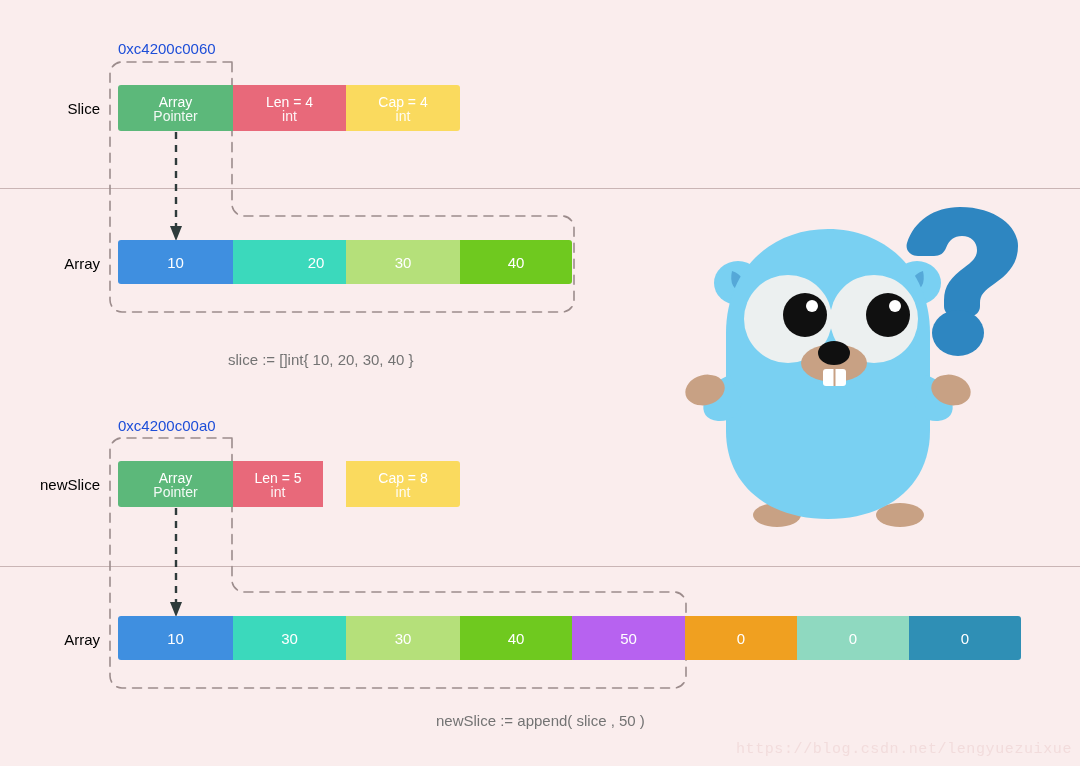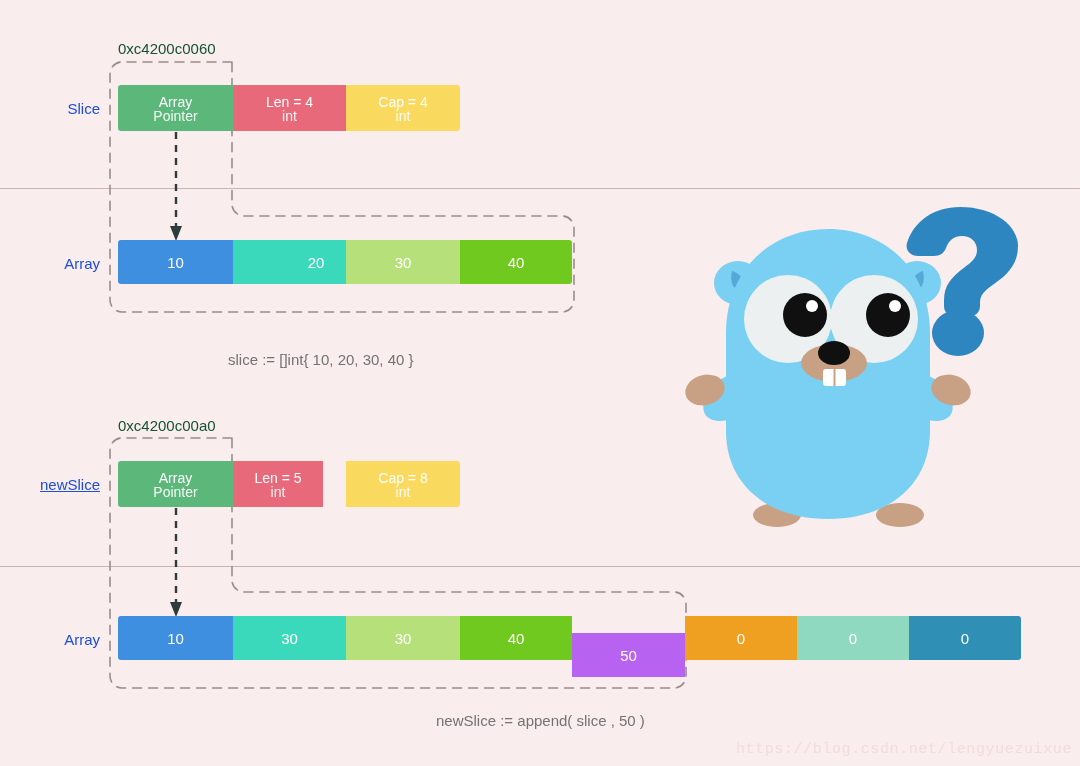--- a/index.html
+++ b/index.html
@@ -14,29 +14,29 @@
 
   
   .divider{
     position:absolute;left:0;width:1080px;height:1px;
     background:#C9B5B5;
   }
 
   
   .row-label{
     position:absolute;
-    font-size:15px;color:#1d4ed8;
+    font-size:15px;color:#000000;
     text-align:right;
     white-space:nowrap;
   }
 
   
   .addr{
     position:absolute;
-    font-size:15px;color:#14532d;
+    font-size:15px;color:#1d4ed8;
     white-space:nowrap;
   }
 
   
   .hdr{
     position:absolute;height:46px;
     display:flex;flex-direction:column;
     align-items:center;justify-content:center;
     color:#FFFFFF;
   }
@@ -136,42 +136,42 @@
 
   <div class="cell" style="left:118px;top:240px;width:115px;background:#3F8FE0;border-radius:3px 0 0 3px;">10</div>
   <div class="cell" style="left:233px;top:240px;width:126px;background:#3BD9BC;padding-left:20px;">20</div>
   <div class="cell" style="left:346px;top:240px;width:114px;background:#B5E07A;">30</div>
   <div class="cell" style="left:460px;top:240px;width:112px;background:#6FC91F;border-radius:0 3px 3px 0;">40</div>
 
   <div class="caption" style="left:228px;top:351px;">slice := []int{ 10, 20, 30, 40 }</div>
 
   <div class="addr" style="left:118px;top:417px;">0xc4200c00a0</div>
 
-  <div class="row-label" style="left:0px;top:476px;width:100px;text-decoration:underline;">newSlice</div>
+  <div class="row-label" style="left:0px;top:476px;width:100px;">newSlice</div>
 
   <div class="hdr green" style="left:118px;top:461px;width:115px;">
     <span class="t1">Array</span>
     <span class="t2">Pointer</span>
   </div>
   <div class="hdr red" style="left:233px;top:461px;width:90px;">
     <span class="t1">Len = 5</span>
     <span class="t2">int</span>
   </div>
   <div class="hdr yellow" style="left:346px;top:461px;width:114px;">
     <span class="t1">Cap = 8</span>
     <span class="t2">int</span>
   </div>
 
   <div class="row-label" style="left:0px;top:631px;width:100px;">Array</div>
 
   <div class="cell" style="left:118px;top:616px;width:115px;background:#3F8FE0;border-radius:3px 0 0 3px;">10</div>
   <div class="cell" style="left:233px;top:616px;width:113px;background:#3BD9BC;">30</div>
   <div class="cell" style="left:346px;top:616px;width:114px;background:#B5E07A;">30</div>
   <div class="cell" style="left:460px;top:616px;width:112px;background:#6FC91F;">40</div>
-  <div class="cell" style="left:572px;top:616px;width:113px;background:#B762F0;margin-top:17px;">50</div>
+  <div class="cell" style="left:572px;top:616px;width:113px;background:#B762F0;">50</div>
   <div class="cell" style="left:685px;top:616px;width:112px;background:#F0A020;">0</div>
   <div class="cell" style="left:797px;top:616px;width:112px;background:#8FD9C0;">0</div>
   <div class="cell" style="left:909px;top:616px;width:112px;background:#2F8FB5;border-radius:0 3px 3px 0;">0</div>
 
   <div class="caption" style="left:436px;top:712px;">newSlice := append( slice , 50 )</div>
 
   <svg class="gopher" viewBox="0 0 400 360">
 
     <path d="M300,22
              c-26,0 -46,14 -53,36

